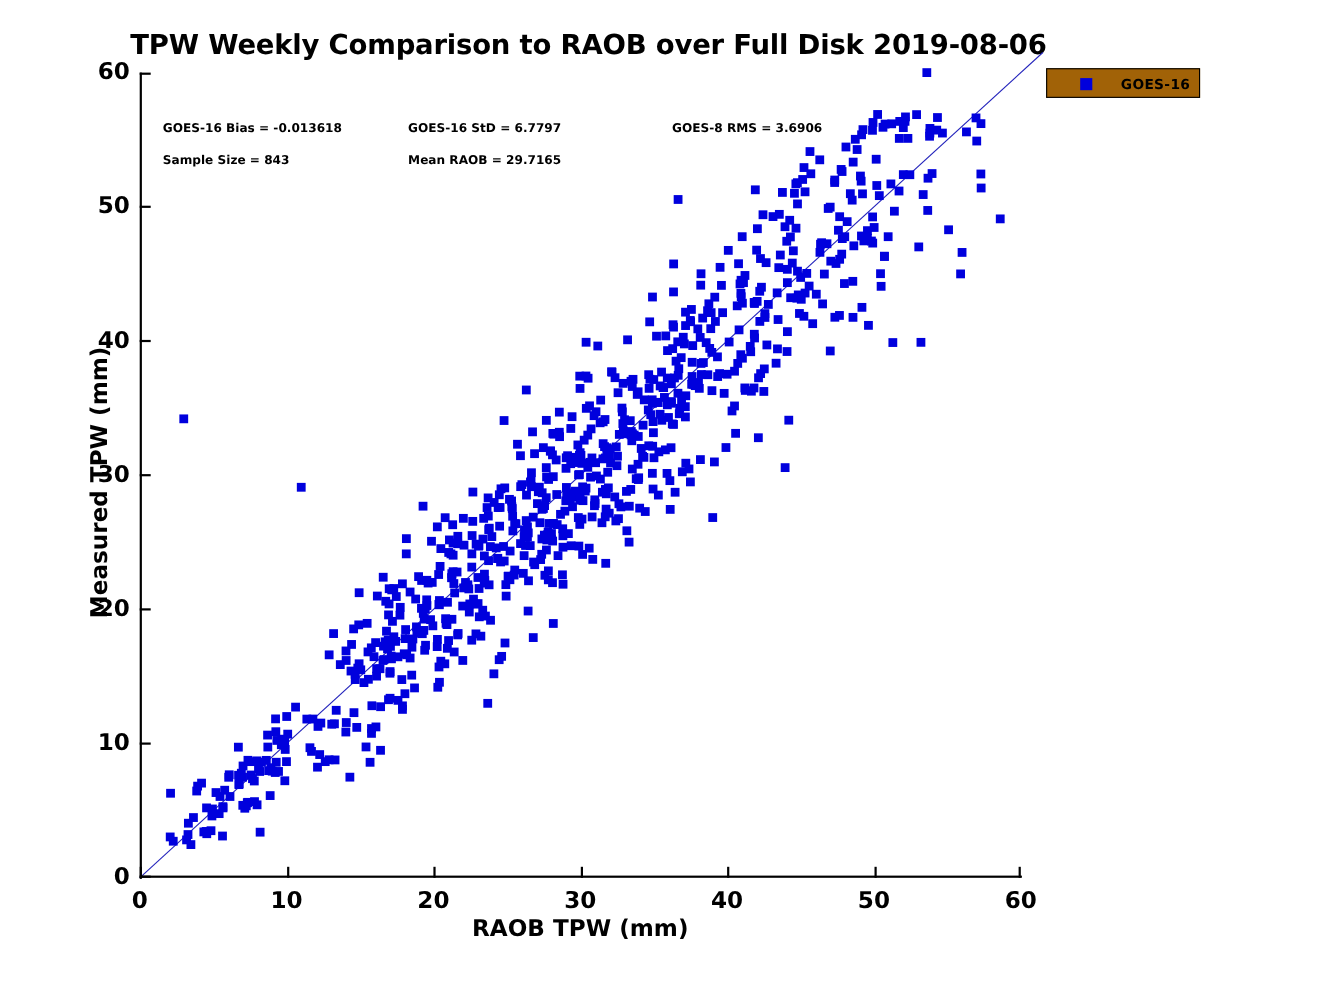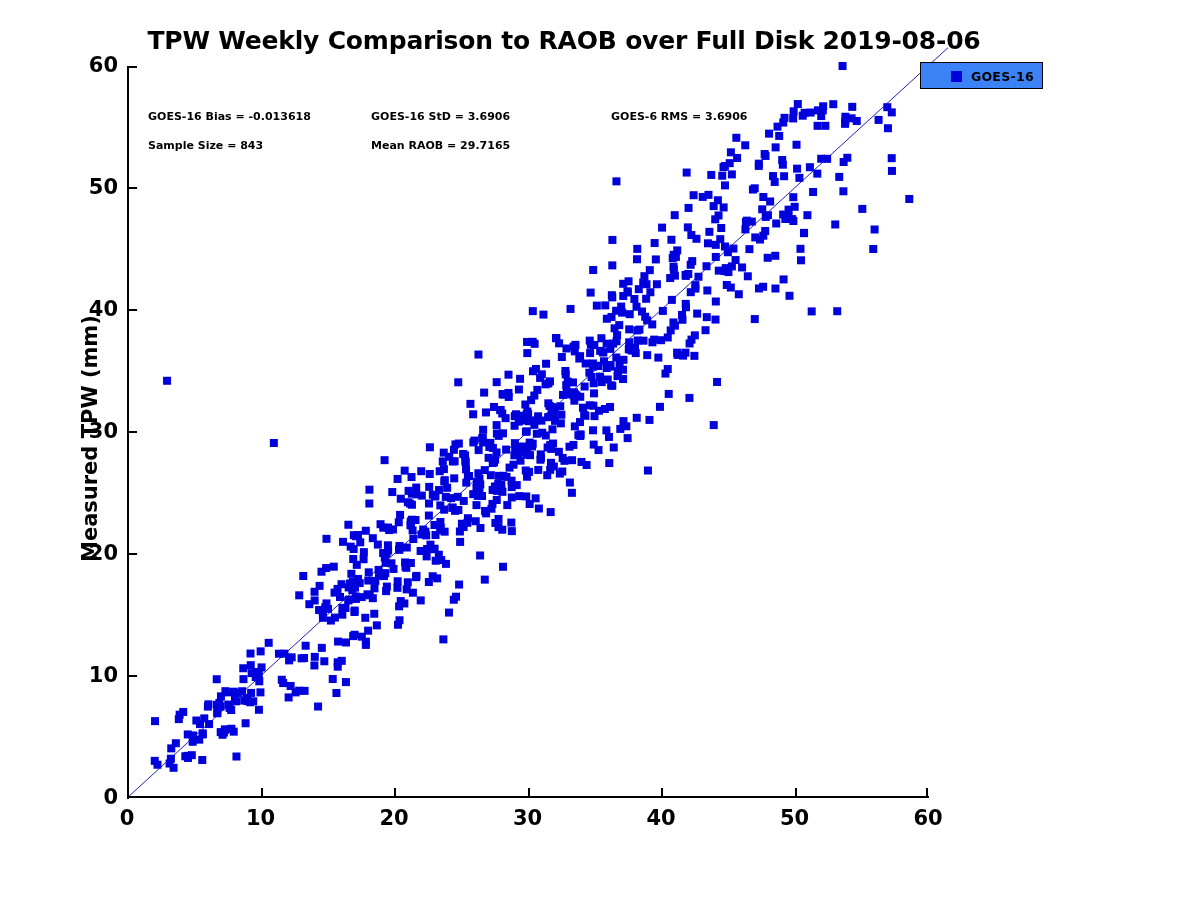--- a/index.html
+++ b/index.html
@@ -29,21 +29,20 @@
     position: absolute;
     left: 0;
     top: 26px;
     width: 1070px;
     text-align: center;
     font-size: 25px;
     font-weight: bold;
     letter-spacing: -0.2px;
     white-space: nowrap;
     font-family: "DejaVu Sans", "Liberation Sans", sans-serif;
-    padding-left: 29px;
   }
 
   
   #plot-area {
     position: absolute;
     left: 127px;
     top: 66px;
     width: 801px;
     height: 732px;
   }
@@ -129,26 +128,26 @@
     font-size: 11px;
     font-weight: bold;
     white-space: nowrap;
     font-family: "DejaVu Sans", "Liberation Sans", sans-serif;
     margin-top: 28px;
   }
 
   
   #legend {
     position: absolute;
-    left: 920px;
+    left: 951px;
     top: 62px;
-    width: 123px;
+    width: 140px;
     height: 27px;
     border: 1.5px solid #000000;
-    background: #3b82f6;
+    background: #a16207;
     box-sizing: border-box;
   }
   #legend-marker {
     position: absolute;
     left: 30px;
     top: 8px;
     width: 11px;
     height: 11px;
   }
   #legend-label {
@@ -171,22 +170,22 @@
   }
 </style>
 </head>
 <body>
 
 <div id="figure">
 
   <div id="chart-title">TPW Weekly Comparison to RAOB over Full Disk 2019-08-06</div>
 
   <div class="stat-text" style="left:148px; top:82px;">GOES-16 Bias = -0.013618</div>
-  <div class="stat-text" style="left:371px; top:82px;">GOES-16 StD = 3.6906</div>
-  <div class="stat-text" style="left:611px; top:82px;">GOES-6 RMS = 3.6906</div>
+  <div class="stat-text" style="left:371px; top:82px;">GOES-16 StD = 6.7797</div>
+  <div class="stat-text" style="left:611px; top:82px;">GOES-8 RMS = 3.6906</div>
   <div class="stat-text" style="left:148px; top:111px;text-align:right;">Sample Size = 843</div>
   <div class="stat-text" style="left:371px; top:111px;text-align:right;">Mean RAOB = 29.7165</div>
 
   <div id="plot-area">
     <svg id="scatter-svg" viewBox="0 0 801 732" preserveAspectRatio="none">
       <g id="reference-line-group">
           <line x1="0" y1="732" x2="821.025" y2="-18.299999999999955" stroke="#2222BB" stroke-width="1"></line>
         </g>
       <g id="scatter-points-group">
           <rect x="217.19" y="530.45" width="8" height="8" fill="#0000DD"></rect>
@@ -1068,20 +1067,21 @@
   <div id="ytick-labels">
       <div class="ytick-label" style="top: 798px;">0</div>
       <div class="ytick-label" style="top: 676px;">10</div>
       <div class="ytick-label" style="top: 554px;">20</div>
       <div class="ytick-label" style="top: 432px;">30</div>
       <div class="ytick-label" style="top: 310px;">40</div>
       <div class="ytick-label" style="top: 188px;">50</div>
       <div class="ytick-label" style="top: 66px;">60</div>
     </div>
 
+  <div id="xaxis-title">RAOB TPW (mm)</div>
   <div id="yaxis-title">Measured TPW (mm)</div>
 
   <div id="legend">
     <div id="legend-marker" style="background: rgb(0, 0, 221);"></div>
     <div id="legend-label">GOES-16</div>
   </div>
 
 </div>
 
 </body></html>

